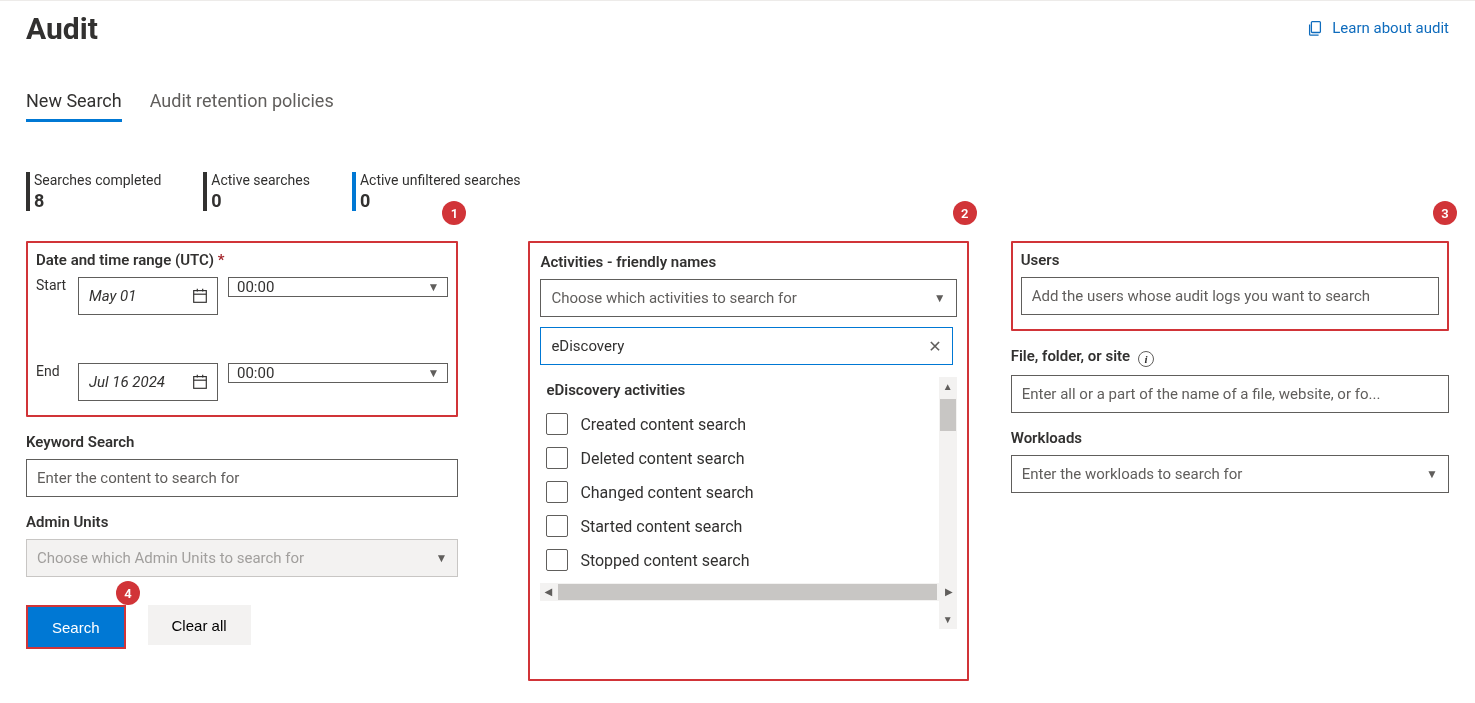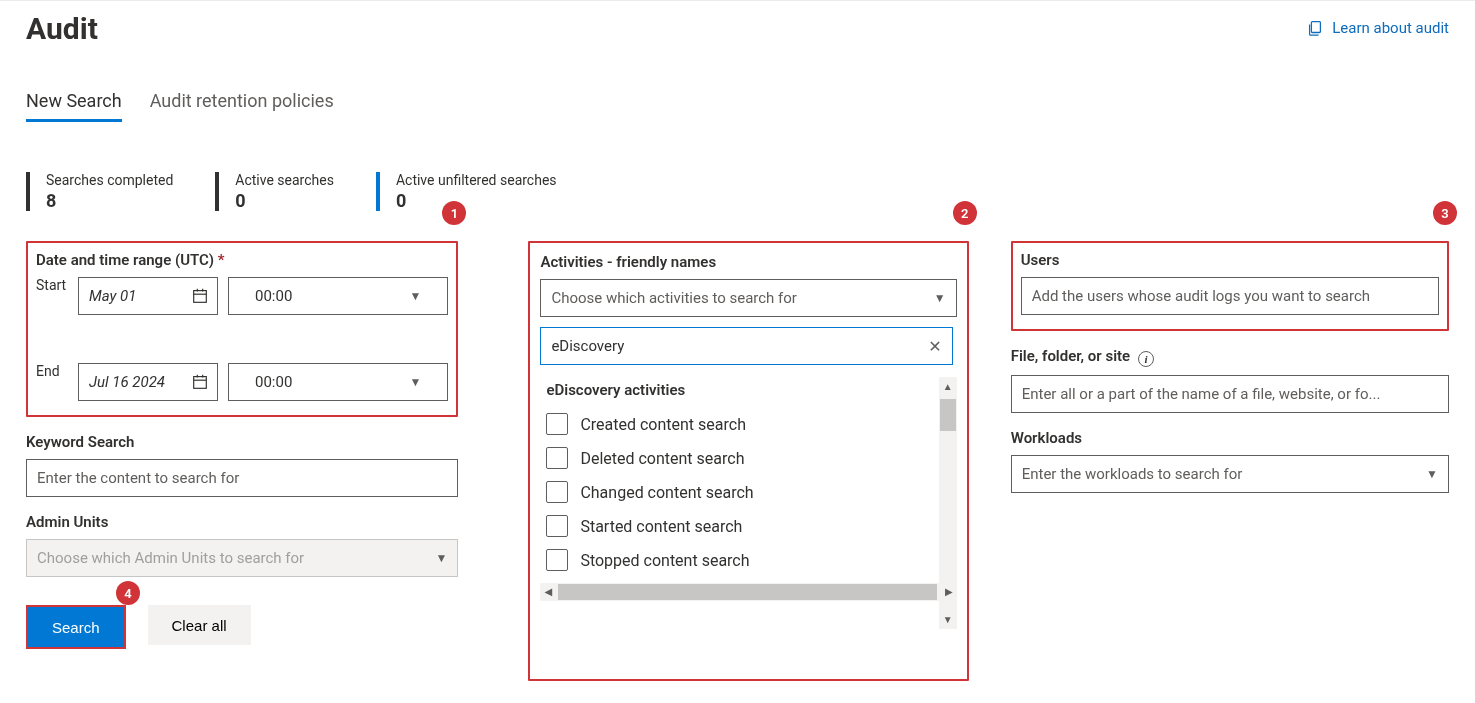--- a/index.html
+++ b/index.html
@@ -58,21 +58,21 @@
   }
 
   
   .stats {
     display: flex;
     margin-top: 50px;
     gap: 42px;
   }
   .stat {
     border-left: 4px solid #323130;
-    padding-left: 16px;
+    padding-left: 4px;
   }
   .stat.blue-bar { border-left-color: #0078d4; }
   .stat .label { font-size: 14px; }
   .stat .value { font-size: 18px; font-weight: 700; margin-top: 2px; }
 
   
   .cols {
     display: flex;
     position: relative;
     margin-top: 8px;
@@ -128,26 +128,26 @@
     align-items: center;
     justify-content: space-between;
     padding: 0 8px 0 10px;
     font-size: 15px;
     background: #fff;
     margin-right: 10px;
     font-style: italic;
   }
   .time-input {
     flex: 1;
-    height: 38px;
+    height: 20px;
     border: 1px solid #605e5c;
     display: flex;
     align-items: center;
     justify-content: space-between;
-    padding: 0 26px;
+    padding: 0 8px;
     font-size: 15px;
     background: #fff;
   }
 
   .field-block { margin-top: 16px; }
   .text-input {
     width: 100%;
     height: 38px;
     border: 1px solid #605e5c;
     padding: 0 10px;

